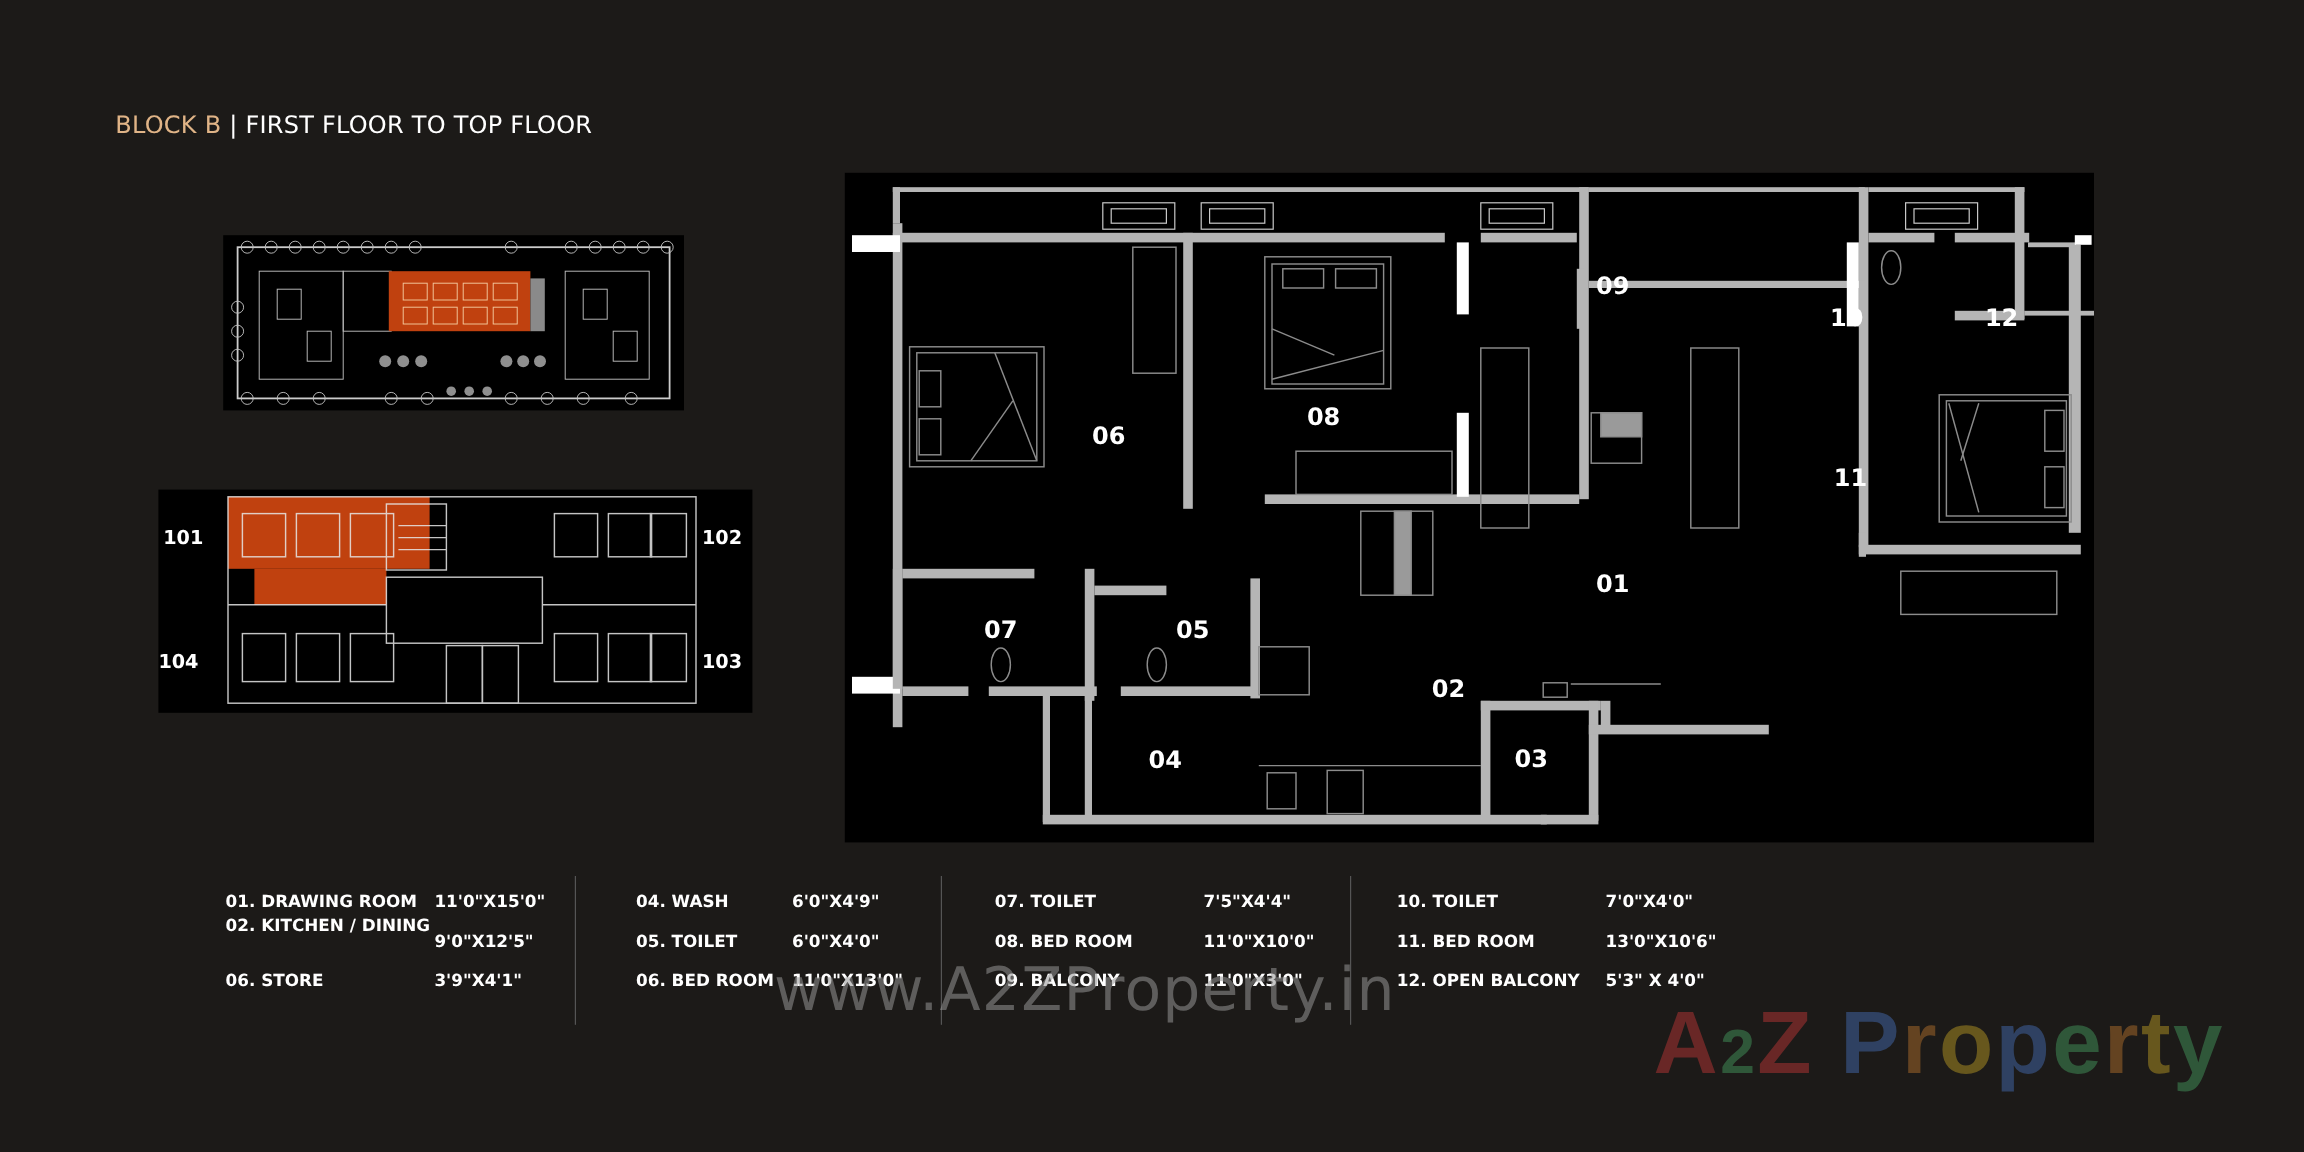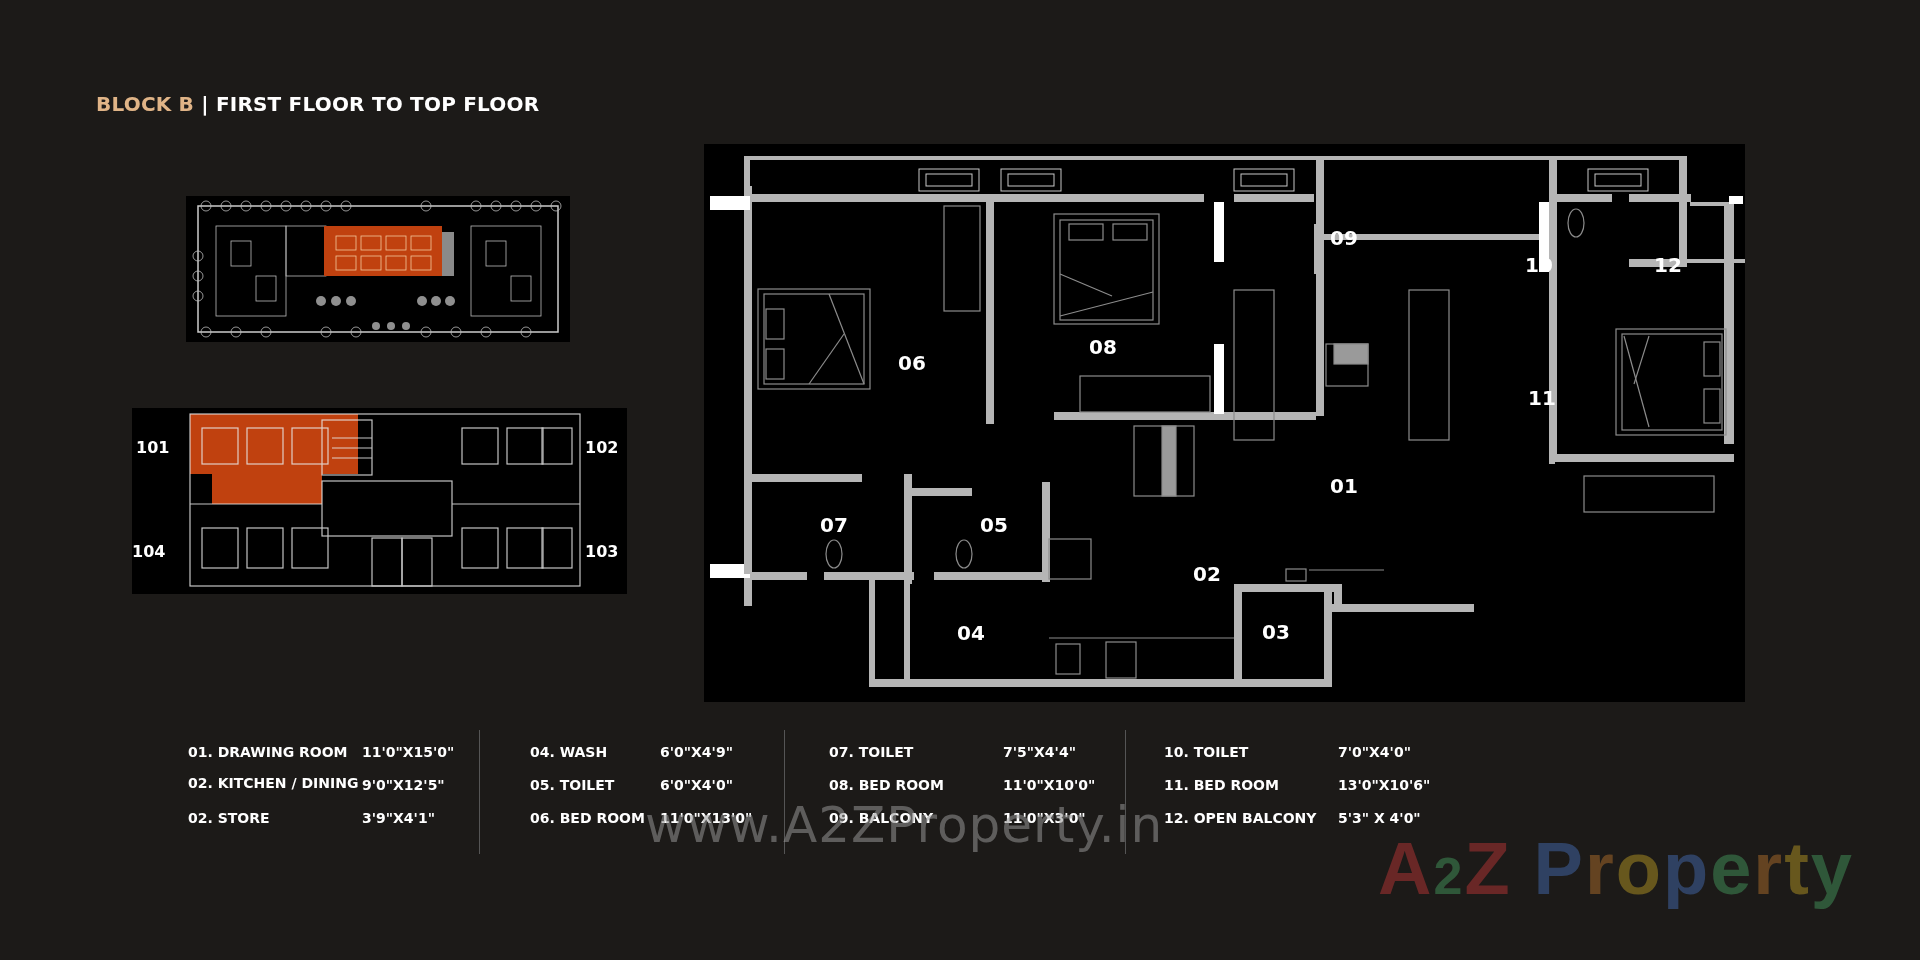--- a/index.html
+++ b/index.html
@@ -1,17 +1,17 @@
 <!DOCTYPE html>
 <html><head>
 <meta charset="utf-8">
 <style>
   html,body{margin:0;padding:0;}
   body{width:1920px;height:960px;background:#1c1a18;position:relative;overflow:hidden;font-family:"DejaVu Sans",sans-serif;color:#fff;}
-  .title{position:absolute;left:96px;top:92px;font-size:20px;font-weight:bold;letter-spacing:0.2px;}
+  .title{position:absolute;left:96px;top:92px;font-size:20px;font-weight:normal;letter-spacing:0.2px;}
   .title .accent{color:#e0b487;}
   .title .rest{color:#ffffff;}
   .panel{position:absolute;background:#000;}
   .site{left:186px;top:196px;width:384px;height:146px;}
   .keyplan{left:132px;top:408px;width:495px;height:186px;}
   .unit-label{position:absolute;font-size:16px;font-weight:bold;color:#fff;}
   .plan{left:704px;top:144px;width:1041px;height:558px;}
   .room-label{position:absolute;font-size:20px;font-weight:bold;color:#fff;transform:translate(-50%,-50%);}
   .legend{position:absolute;top:744px;font-size:14px;font-weight:bold;color:#fff;}
   .legend .row{position:absolute;white-space:nowrap;}
@@ -242,40 +242,40 @@
 
       <rect x="345" y="395" width="42" height="40"></rect>
 
       <line x1="345" y1="494" x2="530" y2="494"></line>
       <rect x="352" y="500" width="24" height="30"></rect>
       <rect x="402" y="498" width="30" height="36"></rect>
       <line x1="605" y1="426" x2="680" y2="426"></line>
       <rect x="582" y="425" width="20" height="12"></rect>
     </g>
   </svg>
-  <div class="room-label" style="left:208px;top:219px;">06</div>
+  <div class="room-label" style="left:220px;top:219px;">06</div>
   <div class="room-label" style="left:399px;top:203px;">08</div>
   <div class="room-label" style="left:640px;top:94px;">09</div>
   <div class="room-label" style="left:835px;top:121px;">10</div>
   <div class="room-label" style="left:964px;top:121px;">12</div>
   <div class="room-label" style="left:838px;top:254px;">11</div>
   <div class="room-label" style="left:640px;top:330px;margin-top:12px;">01</div>
   <div class="room-label" style="left:130px;top:381px;">07</div>
   <div class="room-label" style="left:290px;top:381px;">05</div>
   <div class="room-label" style="left:455px;top:430px;margin-left:48px;">02</div>
   <div class="room-label" style="left:267px;top:489px;">04</div>
   <div class="room-label" style="left:572px;top:488px;">03</div>
 </div>
 
 <div class="legend">
   <div class="row" style="left:188px;top:0;">01. DRAWING ROOM</div>
   <div class="row" style="left:362px;top:0;">11'0"X15'0"</div>
-  <div class="row" style="left:188px;top:31px;">02. KITCHEN / DINING</div>
+  <div class="row" style="left:188px;top:20px;">02. KITCHEN / DINING</div>
   <div class="row" style="left:362px;top:33px;">9'0"X12'5"</div>
-  <div class="row" style="left:188px;top:66px;">02. STORE</div>
+  <div class="row" style="left:188px;top:66px;">06. STORE</div>
   <div class="row" style="left:362px;top:66px;">3'9"X4'1"</div>
 
   <div class="row" style="left:530px;top:0;">04. WASH</div>
   <div class="row" style="left:660px;top:0;">6'0"X4'9"</div>
   <div class="row" style="left:530px;top:33px;">05. TOILET</div>
   <div class="row" style="left:660px;top:33px;">6'0"X4'0"</div>
   <div class="row" style="left:530px;top:66px;">06. BED ROOM</div>
   <div class="row" style="left:660px;top:66px;">11'0"X13'0"</div>
 
   <div class="row" style="left:829px;top:0;">07. TOILET</div>

